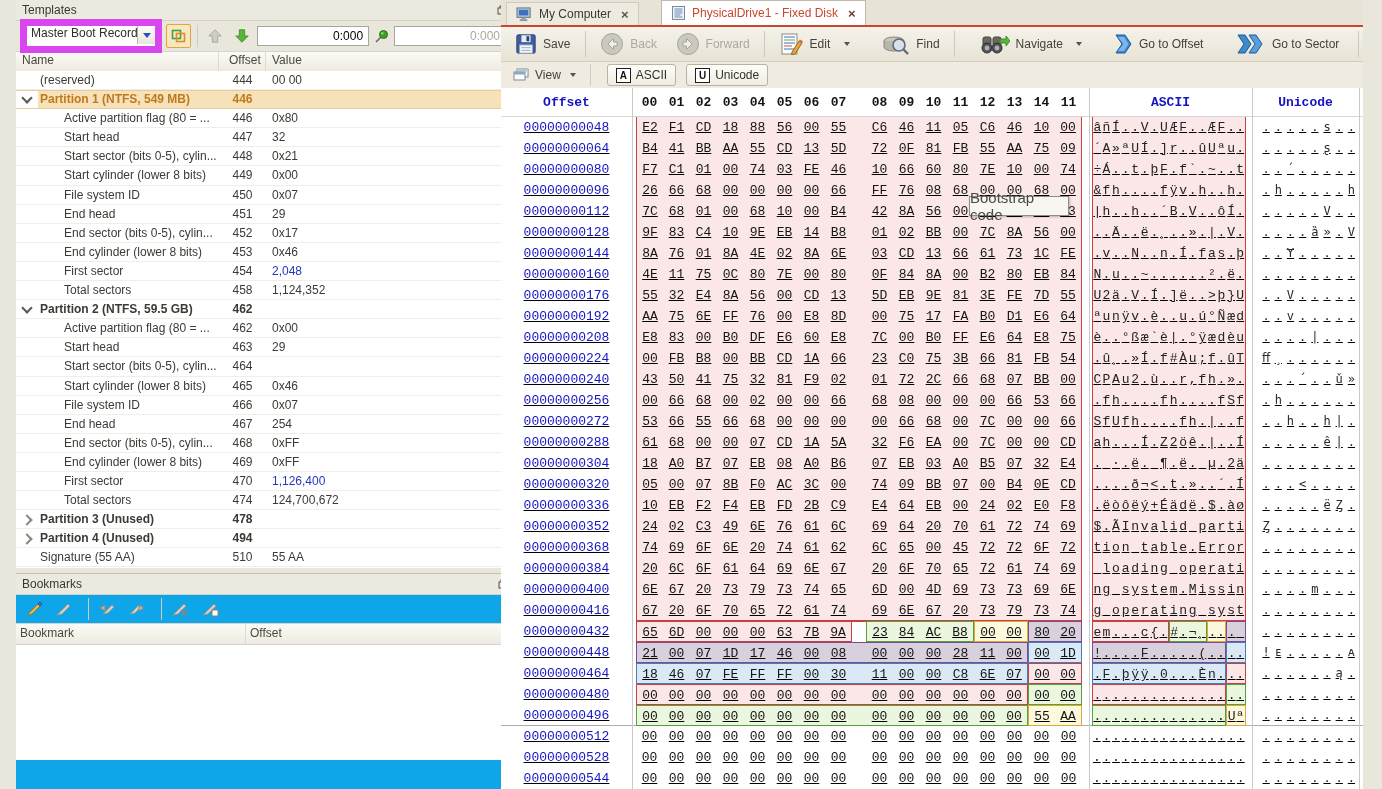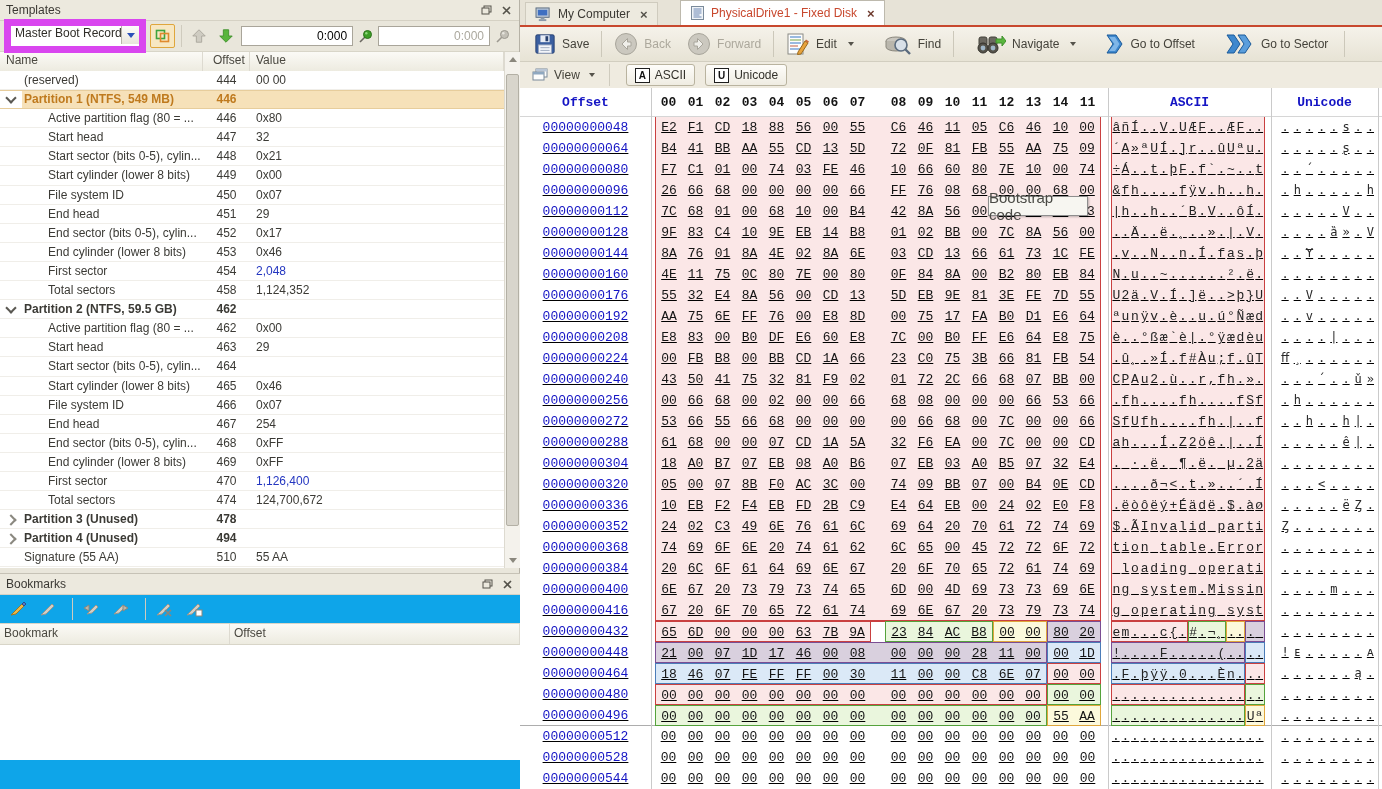--- a/index.html
+++ b/index.html
@@ -1,20 +1,20 @@
 <!DOCTYPE html>
 <html><head>
 <meta charset="utf-8">
 <style>
   html,body{margin:0;padding:0;}
   body{width:1382px;height:789px;overflow:hidden;background:#fff;font-family:"Liberation Sans",sans-serif;-webkit-font-smoothing:antialiased;}
   #app{position:relative;width:1382px;height:789px;background:#E9E6DB;}
 
   
-  #left{position:absolute;left:0;top:0;width:520px;height:789px;background:#E9E6DB;border-right:1px solid #B6B2A6;box-sizing:border-box;}
+  #left{position:absolute;left:16px;top:0;width:520px;height:789px;background:#E9E6DB;border-right:1px solid #B6B2A6;box-sizing:border-box;}
   .panel-title{height:20px;background:#ECE9DE;border-bottom:1px solid #D5D1C4;display:flex;align-items:center;padding:0 6px;font-size:12px;color:#3A3833;}
   .panel-title .spacer{flex:1}
   .title-ico{width:14px;height:12px;display:flex;align-items:center;justify-content:center;margin-left:6px;color:#55534B;}
   #tpl-toolbar{height:30px;background:#E9E6DB;display:flex;align-items:center;padding:0 4px;}
   .combo{width:128px;height:20px;background:#fff;border:7px solid #d946ef;display:flex;align-items:flex-start;font-size:12px;color:#2F2D28;}
   .combo .cv{flex:1;padding-left:4px;white-space:nowrap;overflow:hidden;}
   .combo-btn{width:17px;height:18px;background:linear-gradient(#FDFDFB,#E8E5DA);border-left:1px solid #B9B5AA;display:flex;align-items:center;justify-content:center;}
   .tri-down-blue{width:0;height:0;border-left:4px solid transparent;border-right:4px solid transparent;border-top:5px solid #2B50B8;}
   .sq-btn{width:24px;height:22px;margin-left:4px;background:#F7E7C2;border:1px solid #DFA63C;border-radius:2px;display:flex;align-items:center;justify-content:center;}
   .vsep{width:1px;height:22px;background:#CFCBBE;margin:0 6px;}
@@ -53,29 +53,29 @@
   #bm{position:absolute;left:0;top:573px;width:520px;height:216px;background:#0ea5e9;border-top:1px solid #C6C2B6;box-sizing:border-box;}
   #bm-toolbar{height:28px;display:flex;align-items:center;padding:0 6px;}
   .bm-ico{width:24px;height:22px;display:flex;align-items:center;justify-content:center;margin-right:6px;}
   #bm-header{height:20px;display:flex;background:linear-gradient(#FBFAF6,#EDEBE0);border-top:1px solid #D8D5C8;border-bottom:1px solid #D8D5C8;font-size:12px;color:#4A4840;}
   #bm-header span{box-sizing:border-box;padding:2px 0 0 4px;border-right:1px solid #DDDAD0;}
   .bmh-1{width:230px;}
   .bmh-2{flex:1;}
   #bm-body{height:115px;background:#fff;}
 
   
-  #right{position:absolute;left:520px;top:0;width:862px;height:789px;background:#fff;}
+  #right{position:absolute;left:501px;top:0;width:862px;height:789px;background:#fff;}
   #tabbar{position:absolute;top:0;left:0;width:862px;height:27px;background:#E7E3D7;border-bottom:2px solid #C8482E;box-sizing:border-box;}
   .tab{position:absolute;bottom:0;display:flex;align-items:center;gap:6px;font-size:12px;padding:0 9px;box-sizing:border-box;}
   #tab1{left:5px;height:23px;background:#EDEADF;border:1px solid #CFCBBE;border-bottom:none;color:#3A3833;}
   #tab2{left:160px;height:25px;background:#fff;border:1px solid #BDB9AD;border-bottom:none;color:#C8482E;z-index:2;}
   .tab-x{font-weight:bold;font-size:13px;color:#55534B;margin-left:4px;}
   #tab2 .tab-x{color:#6E3A2E;}
 
-  #main-toolbar{position:absolute;top:27px;left:0;width:862px;height:35px;background:linear-gradient(#F5F2EA,#E7E3D5);border-bottom:1px solid #D2CEC0;display:flex;align-items:center;box-sizing:border-box;}
+  #main-toolbar{position:absolute;top:27px;left:0;width:862px;height:35px;background:linear-gradient(#F5F2EA,#E7E3D5);border-bottom:1px solid #D2CEC0;display:flex;align-items:center;box-sizing:border-box;justify-content:space-between;}
   .tbtn{display:flex;align-items:center;gap:6px;padding:0 8px;height:30px;font-size:12px;color:#44423A;white-space:nowrap;}
   .tbtn.disabled{color:#ACA89C;}
   .tsep{width:1px;height:26px;background:#CCC8BA;margin:0 4px;}
   .caret{width:0;height:0;border-left:3.5px solid transparent;border-right:3.5px solid transparent;border-top:4px solid #55534B;margin-left:3px;}
 
   #viewbar{position:absolute;top:62px;left:0;width:862px;height:26px;background:#EFEBE0;display:flex;align-items:center;box-sizing:border-box;}
   .toggle{display:flex;align-items:center;gap:5px;height:20px;padding:0 8px;background:linear-gradient(#FEFDFA,#EFECE2);border:1px solid #B9B39F;border-radius:3px;margin-left:10px;font-size:12px;color:#33312B;}
   .badge{width:13px;height:13px;border:1px solid #1E1E1E;background:#fff;font-weight:bold;font-size:10px;display:flex;align-items:center;justify-content:center;color:#111;}
 
   

